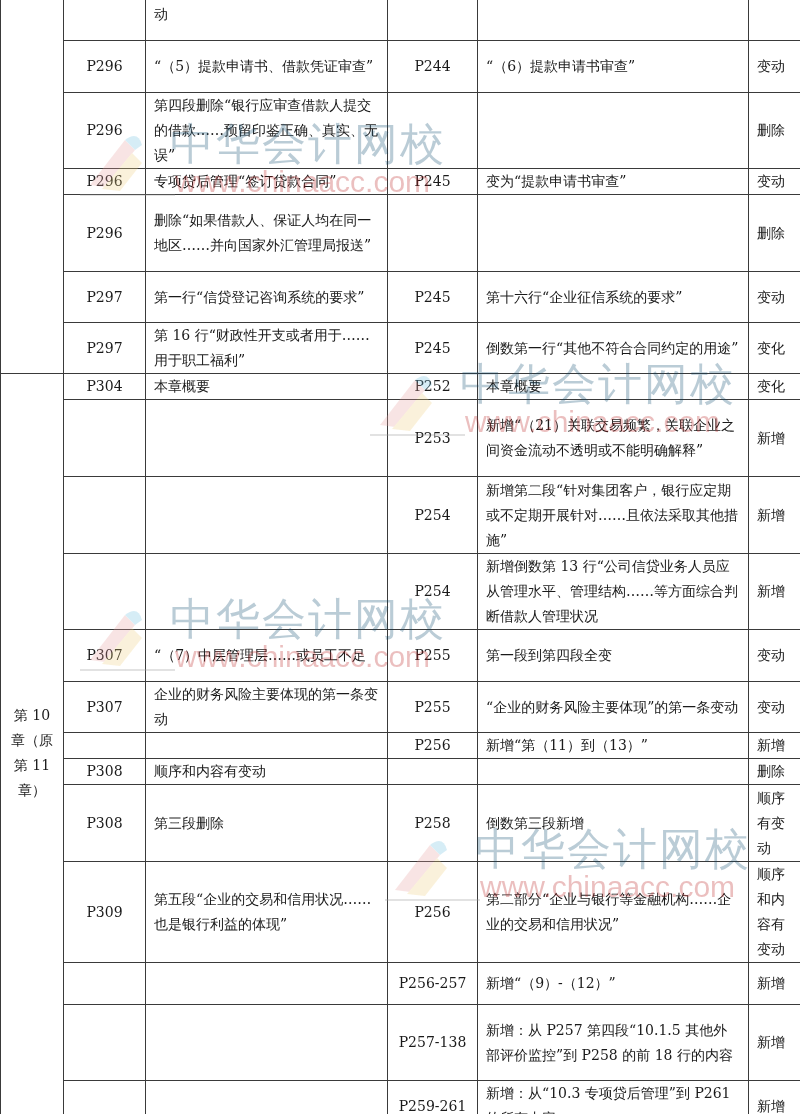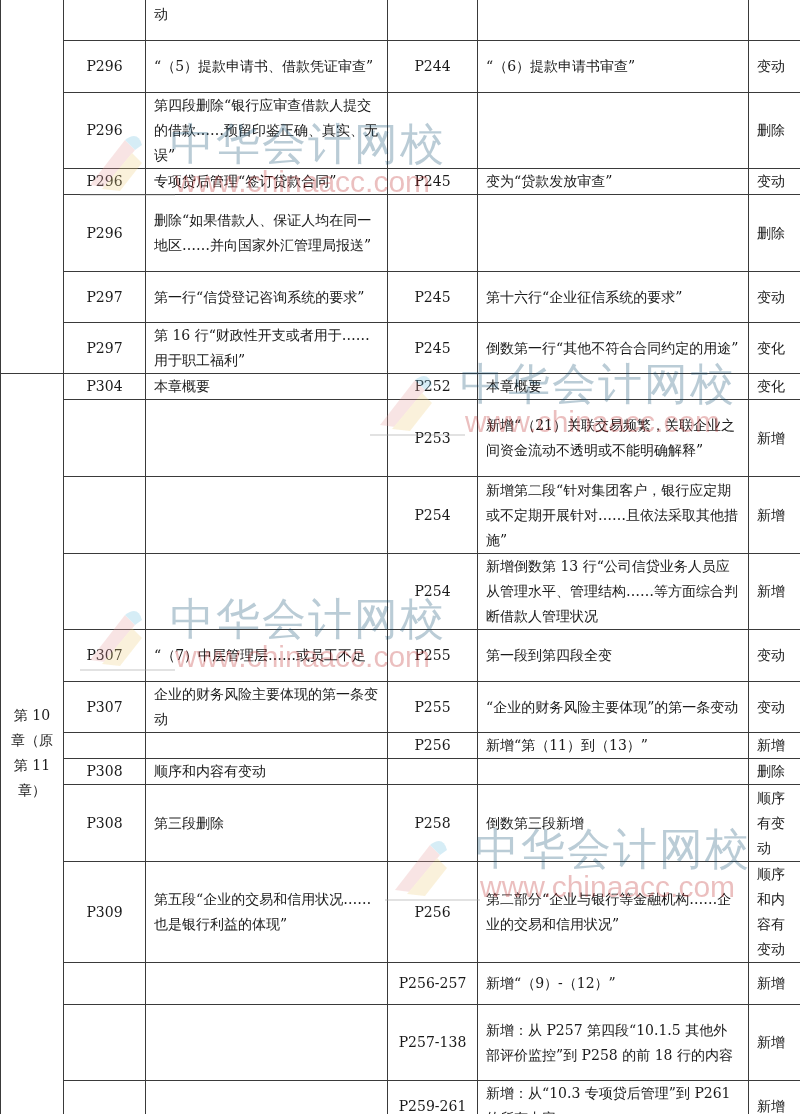--- a/index.html
+++ b/index.html
@@ -52,21 +52,21 @@
       <td class="page">P296</td>
       <td class="text">第四段删除“银行应审查借款人提交的借款……预留印鉴正确、真实、无误”</td>
       <td class="page"></td>
       <td class="text"></td>
       <td class="type">删除</td>
     </tr>
     <tr style="height:25px">
       <td class="page">P296</td>
       <td class="text">专项贷后管理“签订贷款合同”</td>
       <td class="page">P245</td>
-      <td class="text">变为“贷款发放审查”</td>
+      <td class="text">变为“提款申请书审查”</td>
       <td class="type">变动</td>
     </tr>
     <tr style="height:77px">
       <td class="page">P296</td>
       <td class="text">删除“如果借款人、保证人均在同一地区……并向国家外汇管理局报送”</td>
       <td class="page"></td>
       <td class="text"></td>
       <td class="type">删除</td>
     </tr>
     <tr style="height:51px">

